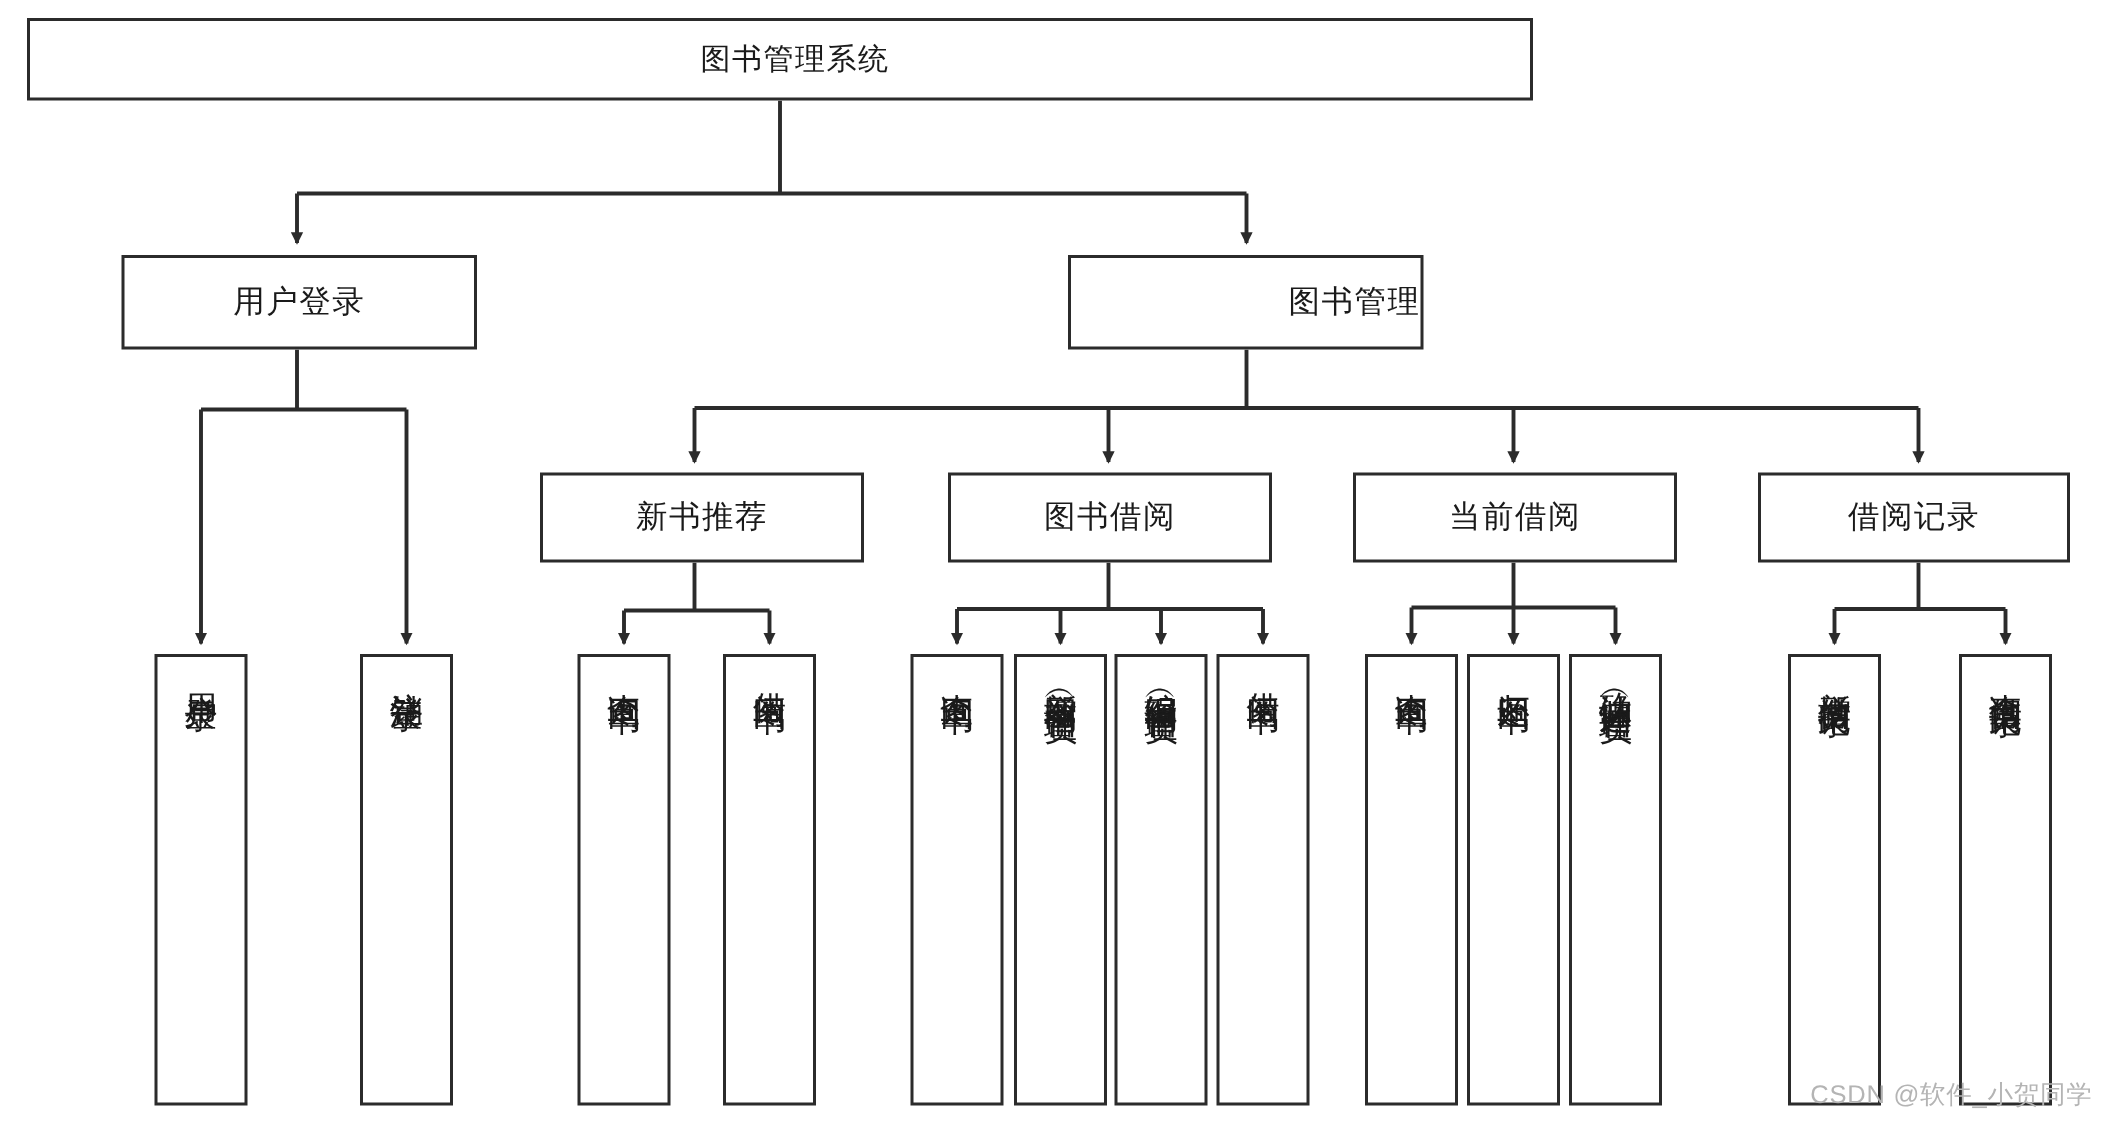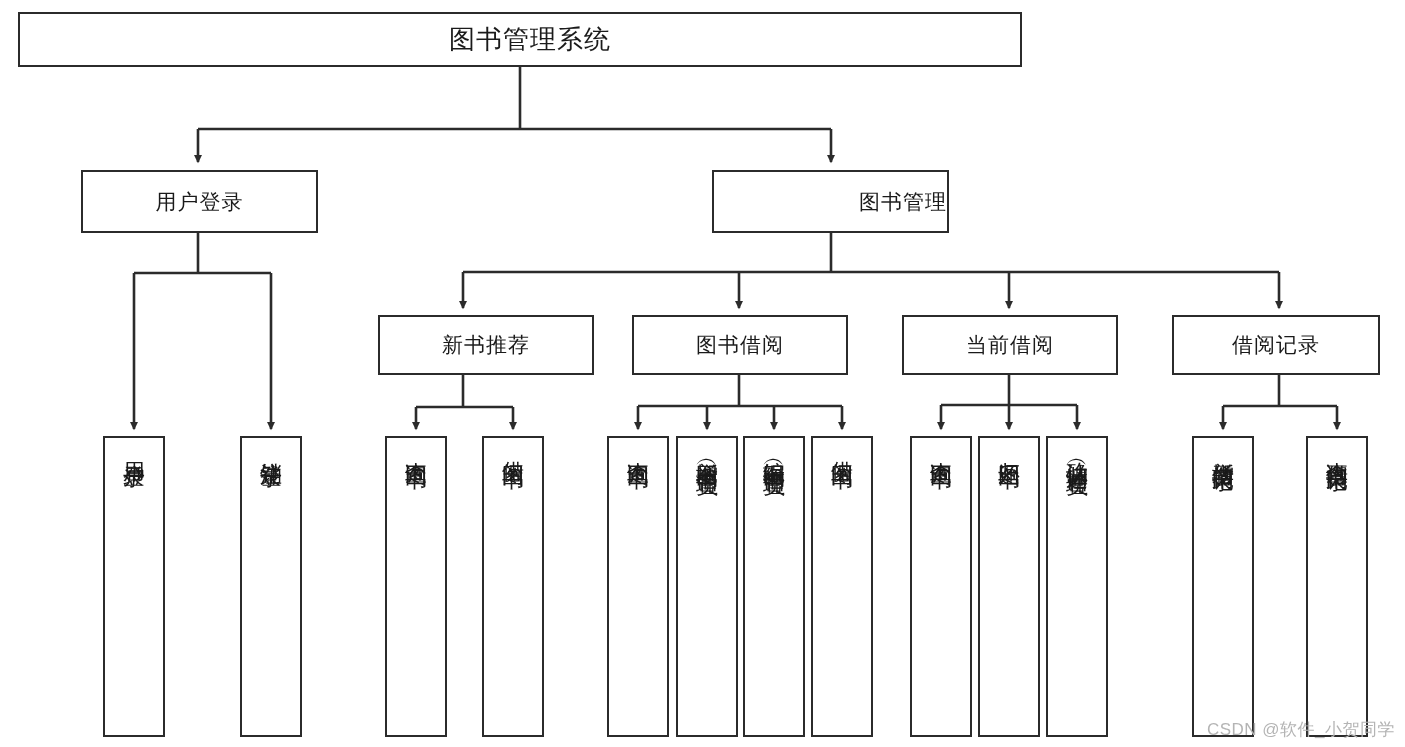--- a/index.html
+++ b/index.html
@@ -36,21 +36,21 @@
     justify-content: center;
     color: #1a1a1a;
   }
   .node-label-h {
     font-size: 21px;
     line-height: 1.1;
     letter-spacing: 1px;
     white-space: nowrap;
   }
   .node-box.root .node-label-h {
-    font-size: 26px;
+    font-size: 20px;
     margin-left: 20px;
   }
   .node-box.leaf {
     align-items: flex-start;
     justify-content: center;
     padding-top: 6px;
   }
   .node-label-v {
     writing-mode: vertical-rl;
     text-orientation: upright;
@@ -132,21 +132,21 @@
     <span class="node-label-h">图书管理系统</span>
   </div>
 
   <div class="node-box" style="left:81px; top:170px; width:237px; height:63px;">
     <span class="node-label-h">用户登录</span>
   </div>
   <div class="node-box" style="left:712px; top:170px; width:237px; height:63px;justify-content:flex-end;">
     <span class="node-label-h">图书管理</span>
   </div>
 
-  <div class="node-box" style="left:378px; top:315px; width:216px; height:60px;">
+  <div class="node-box" style="left:360px; top:315px; width:216px; height:60px;">
     <span class="node-label-h">新书推荐</span>
   </div>
   <div class="node-box" style="left:632px; top:315px; width:216px; height:60px;">
     <span class="node-label-h">图书借阅</span>
   </div>
   <div class="node-box" style="left:902px; top:315px; width:216px; height:60px;">
     <span class="node-label-h">当前借阅</span>
   </div>
   <div class="node-box" style="left:1172px; top:315px; width:208px; height:60px;">
     <span class="node-label-h">借阅记录</span>

